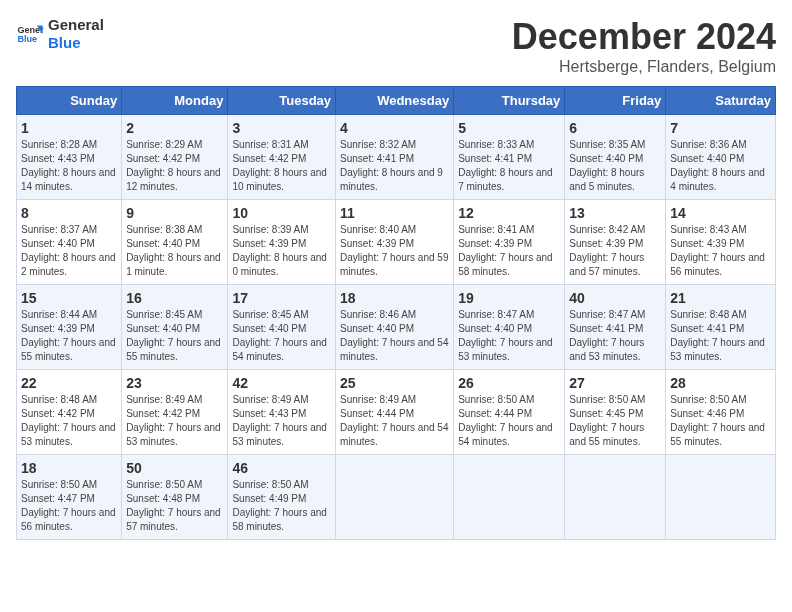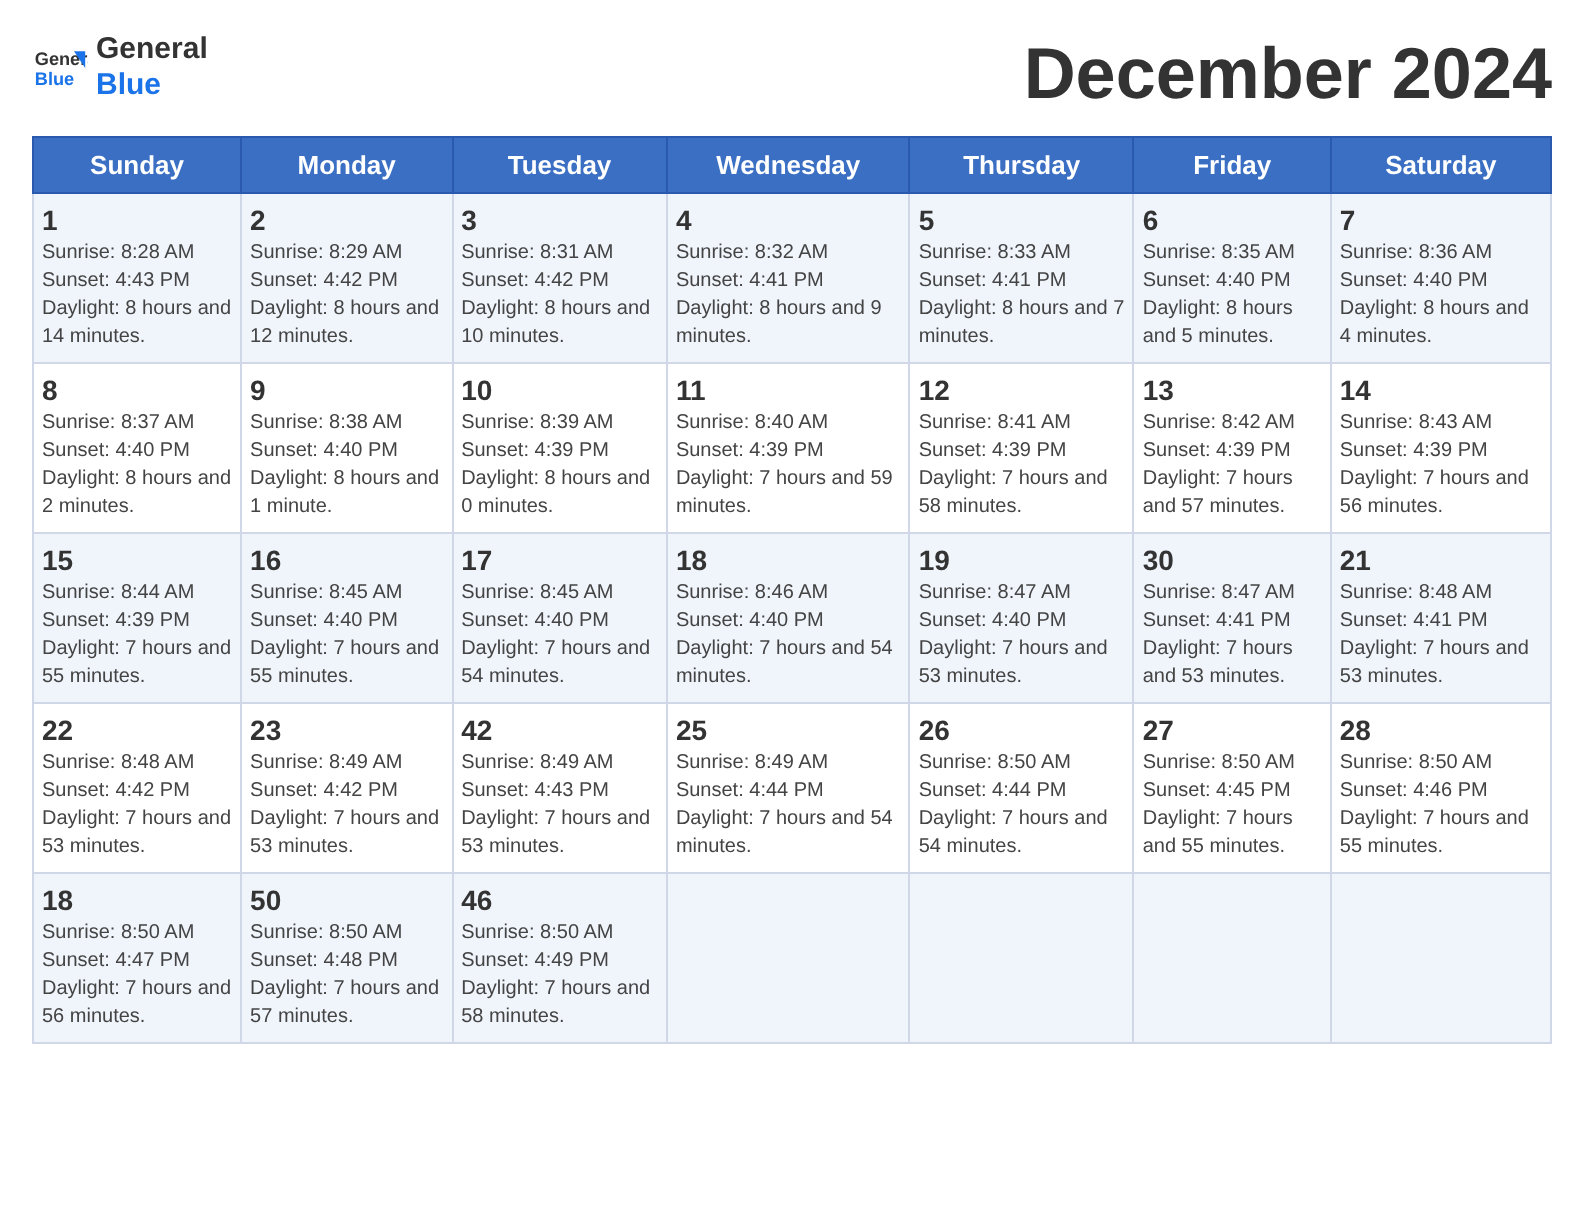--- a/index.html
+++ b/index.html
@@ -40,22 +40,22 @@
     table {
       width: 100%;
       border-collapse: collapse;
       font-size: 11px;
     }
     thead tr {
       background-color: #3a6fc4;
       color: #fff;
     }
     thead th {
-      padding: 6px 16px;
-      text-align: center;
+      padding: 6px 4px;
+      text-align: right;
       font-size: 13px;
       font-weight: bold;
       border: 1px solid #2a5ab0;
     }
     tbody tr {
       vertical-align: top;
     }
     tbody tr:nth-child(odd) {
       background-color: #f0f4fb;
     }
@@ -94,20 +94,21 @@
       <text x="2" y="32" font-size="13" font-weight="bold" fill="#1a73e8" font-family="Arial">Blue</text>
       <polygon points="30,8 38,8 38,20" fill="#1a73e8"></polygon>
     </svg>
     <div>
       <div style="font-size:15px;font-weight:bold;color:#333;line-height:1.2;">General</div>
       <div style="font-size:15px;font-weight:bold;color:#1a73e8;line-height:1.2;">Blue</div>
     </div>
   </div>
   <div class="title-area">
     <div class="main-title">December 2024</div>
+    <div class="sub-title">Hertsberge, Flanders, Belgium</div>
   </div>
 </div>
 
 <table>
   <thead>
     <tr>
     <th>Sunday</th>
         <th>Monday</th>
         <th>Tuesday</th>
         <th>Wednesday</th>
@@ -192,21 +193,21 @@
         </td>
         <td>
           <span class="day-num">18</span>
           <div class="cell-info">Sunrise: 8:46 AM<br>Sunset: 4:40 PM<br>Daylight: 7 hours and 54 minutes.</div>
         </td>
         <td>
           <span class="day-num">19</span>
           <div class="cell-info">Sunrise: 8:47 AM<br>Sunset: 4:40 PM<br>Daylight: 7 hours and 53 minutes.</div>
         </td>
         <td>
-          <span class="day-num">30</span>
+          <span class="day-num">40</span>
           <div class="cell-info">Sunrise: 8:47 AM<br>Sunset: 4:41 PM<br>Daylight: 7 hours and 53 minutes.</div>
         </td>
         <td>
           <span class="day-num">21</span>
           <div class="cell-info">Sunrise: 8:48 AM<br>Sunset: 4:41 PM<br>Daylight: 7 hours and 53 minutes.</div>
         </td>
       </tr>
       <tr>
         <td>
           <span class="day-num">22</span>

